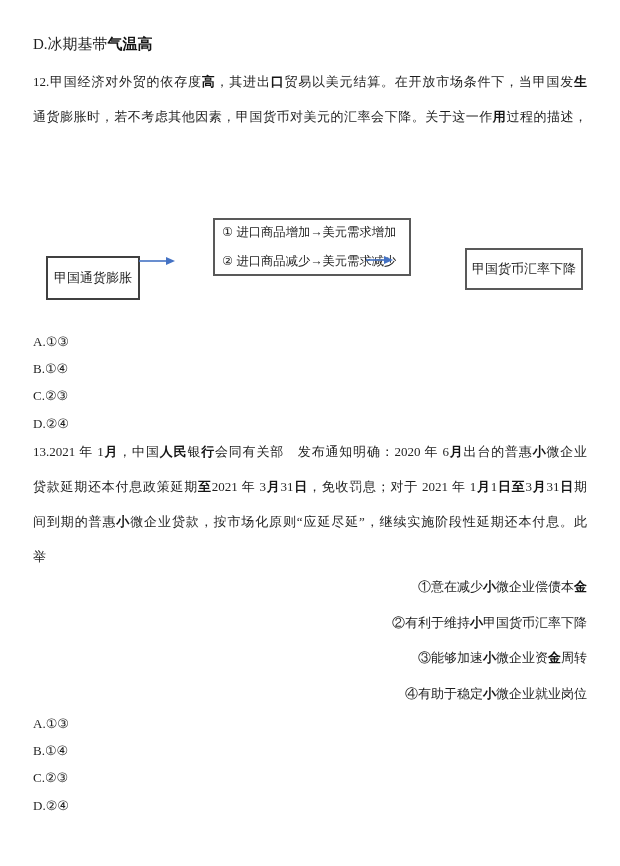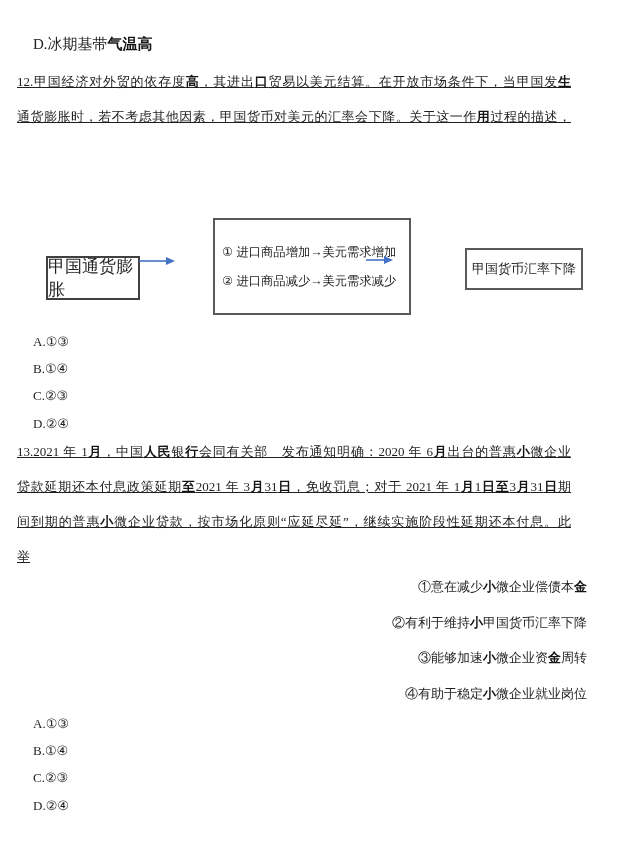--- a/index.html
+++ b/index.html
@@ -5,41 +5,41 @@
   html,body{margin:0;padding:0;background:#e8e8e8;}
   #page{
     position:relative;
     width:620px;height:866px;
     background:#ffffff;
     font-family:"Liberation Serif","DejaVu Serif",serif;
     color:#1f1f1f;
     overflow:hidden;
     margin:0 auto;
   }
-  .stem{position:absolute;left:17px;width:554px;text-decoration:underline;}
+  .stem{position:absolute;left:33px;width:554px;}
   .line{height:35px;line-height:35px;font-size:13px;overflow:hidden;}
   .line.fill{text-align:justify;text-align-last:justify;-moz-text-align-last:justify;}
   .b{font-weight:700;color:#141414;}
   .single-line{position:absolute;left:33px;font-size:15px;line-height:16px;}
 
   
   .options{position:absolute;left:33px;}
   .option{height:27.3px;display:flex;align-items:center;font-size:13px;}
 
   
   .items{position:absolute;left:33px;width:554px;}
   .items .line{height:35.7px;line-height:35.7px;}
 
   
   .diagram{position:absolute;left:0;top:195px;width:620px;height:125px;
            font-family:"Liberation Sans","DejaVu Sans",sans-serif;}
   .dbox{position:absolute;box-sizing:border-box;background:#fff;display:flex;
         align-items:center;justify-content:center;}
-  .box-left{left:46px;top:61px;width:94px;height:44px;border:2px solid #404040;font-size:17px;}
-  .box-mid{left:213px;top:23px;width:198px;height:97px;border:2px solid #595959;
+  .box-left{left:46px;top:61px;width:94px;height:44px;border:2px solid #404040;font-size:13px;}
+  .box-mid{left:213px;top:23px;width:198px;height:58px;border:2px solid #595959;
            flex-direction:column;justify-content:center;align-items:flex-start;
            padding:0 4px 0 7px;}
   .mid-line{line-height:29px;font-size:12.3px;white-space:nowrap;}
   .mid-line + .mid-line{}
   .box-right{left:465px;top:53px;width:118px;height:42px;border:2px solid #595959;font-size:13px;}
   .arrow-svg{position:absolute;}
   .arrow-1{left:139px;top:60px;}
   .arrow-2{left:366px;top:59px;}
 </style>
 </head>

